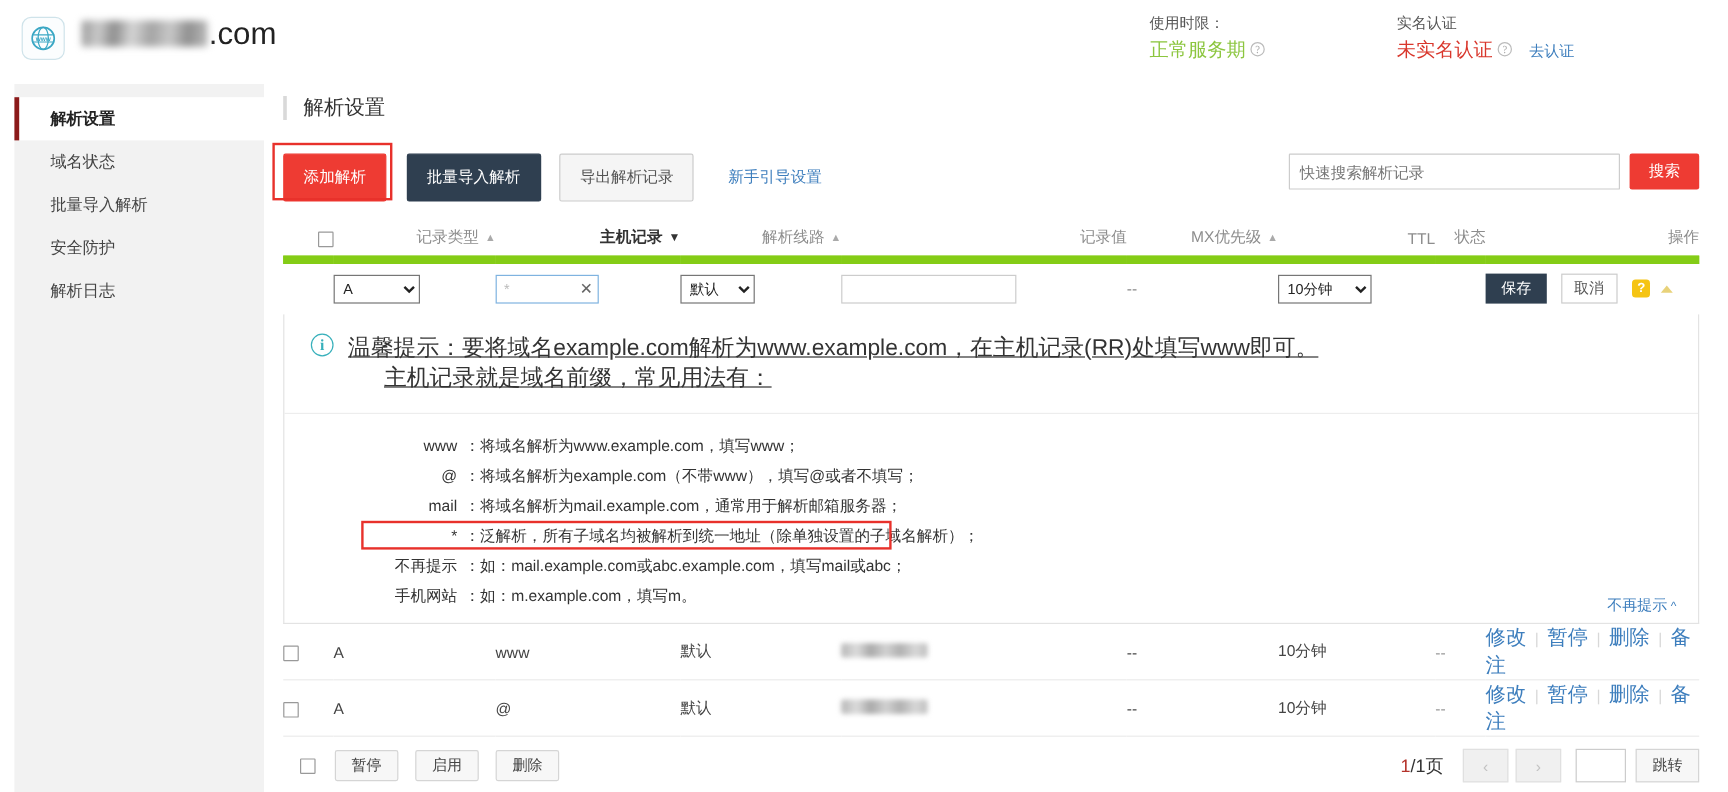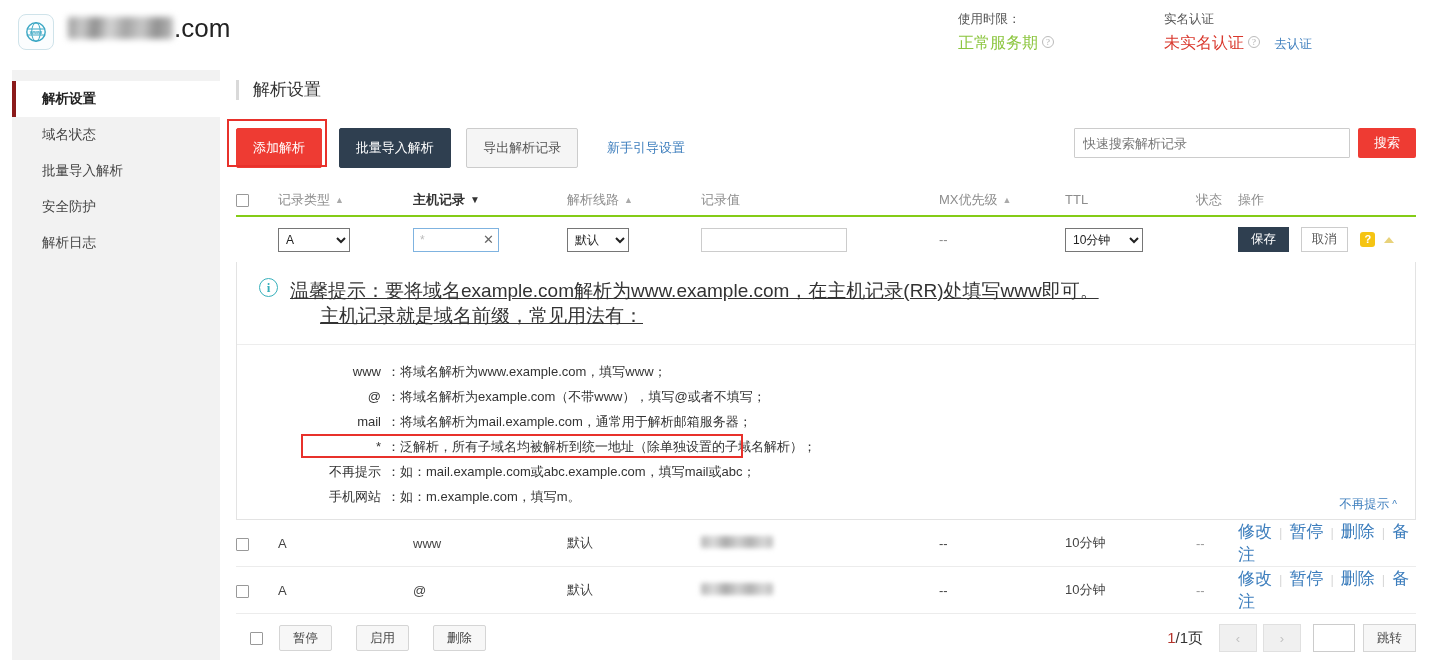--- a/index.html
+++ b/index.html
@@ -93,22 +93,22 @@
   .search-input::placeholder { color: #777; }
   .btn-search {
     width: 58px; height: 30px; background: #ee3b33; color: #fff; border: none;
     font-size: 13px; margin-left: 8px; cursor: pointer; border-radius: 2px;
     font-family: "Liberation Sans", sans-serif;
   }
 
   
   .tbl { width: 1180px; margin-top: 22px; border-collapse: collapse; table-layout: fixed; }
   .tbl th {
-    font-weight: normal; color: #8d8d8d; font-size: 13px; text-align: left;
-    height: 32px; border-bottom: 2px solid #84cc16; padding: 0; vertical-align: middle; margin-left: 19px;
+    font-weight: normal; color: #8d8d8d; font-size: 13px; text-align: right;
+    height: 32px; border-bottom: 7px solid #84cc16; padding: 0; vertical-align: middle; margin-left: 19px;
   }
   .tbl th.hl { color: #333; font-weight: bold; }
   .tbl td {
     height: 42px; font-size: 13px; color: #444; border-bottom: 1px solid #ececec;
     padding: 0; vertical-align: middle;
   }
   .tbl tr.edit-row td { border-bottom: none; height: 46px; }
   .caret { font-size: 9px; margin-left: 5px; color: #aaa; position: relative; top: -1px; }
   .caret-dark { color: #333; font-size: 10px; }
 
@@ -185,21 +185,21 @@
   .no-tip {
     position: absolute; right: 18px; bottom: 6px; color: #3d7ebd;
     font-size: 12.5px; cursor: pointer; text-decoration: none;
   }
 
   
   .footer { width: 1180px; margin-top: 0; height: 48px; display: flex;
             align-items: center; position: relative; }
   .btn-sm {
     background: #f7f7f7; border: 1px solid #d5d5d5; height: 26px; padding: 0 13px;
-    font-size: 12.5px; color: #444; cursor: pointer; margin-left: 24px;
+    font-size: 12.5px; color: #444; cursor: pointer; margin-left: 14px;
     font-family: "Liberation Sans", sans-serif; border-radius: 2px;
   }
   .pager { position: absolute; right: 0; display: flex; align-items: center; }
   .pg-txt { font-size: 15px; color: #333; margin-right: 16px; }
   .pg-txt .cur { color: #b4332b; }
   .pg-btn {
     width: 38px; height: 28px; background: #f0f0f0; border: 1px solid #e0e0e0;
     color: #c2c2c2; font-size: 13px; display: flex; align-items: center;
     justify-content: center; cursor: default; margin-right: 6px;
   }

